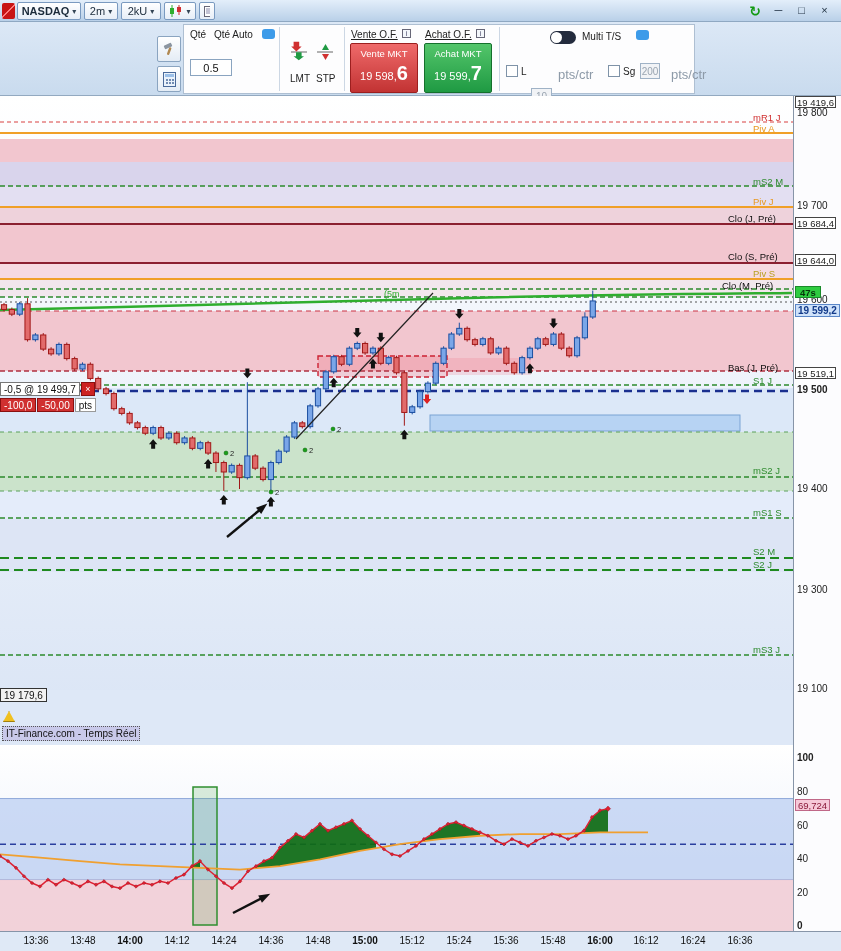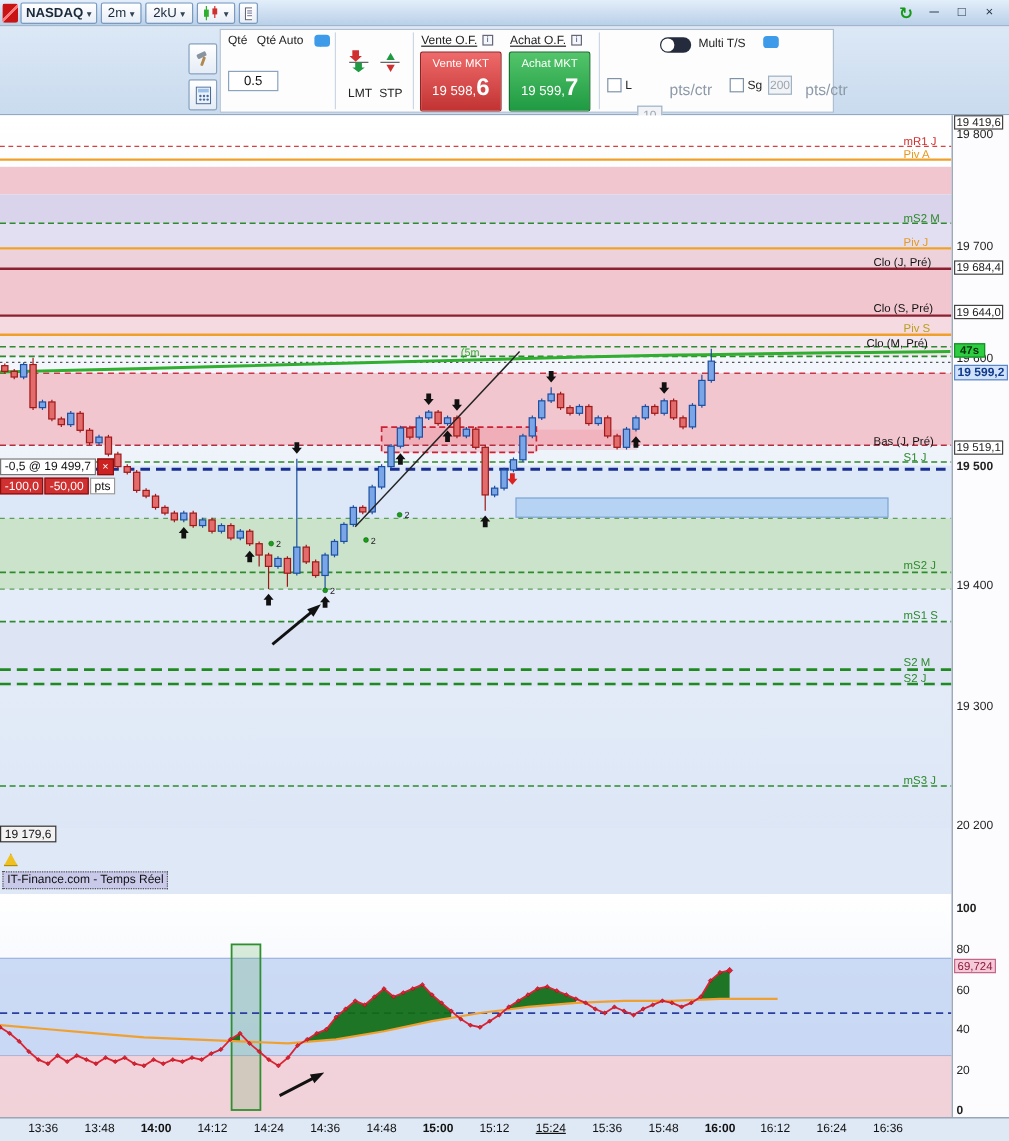--- a/index.html
+++ b/index.html
@@ -551,40 +551,40 @@
       <div class="axl plain" style="top: 103px;">19 700</div>
       <div class="axl badge" style="top: 121px;">19 684,4</div>
       <div class="axl badge" style="top: 158px;">19 644,0</div>
       <div class="axl plain" style="top: 197px;">19 600</div>
       <div class="axl countdown" style="top: 190px;">47s</div>
       <div class="axl current" style="top: 208px;">19 599,2</div>
       <div class="axl badge" style="top: 271px;">19 519,1</div>
       <div class="axl bold" style="top: 287px;">19 500</div>
       <div class="axl plain" style="top: 386px;">19 400</div>
       <div class="axl plain" style="top: 487px;">19 300</div>
-      <div class="axl plain" style="top: 586px;">20 200</div>
+      <div class="axl plain" style="top: 586px;">19 100</div>
       <div class="axl bold" style="top: 655px;">100</div>
       <div class="axl plain" style="top: 689px;">80</div>
       <div class="axl pink" style="top: 703px;">69,724</div>
       <div class="axl plain" style="top: 723px;">60</div>
       <div class="axl plain" style="top: 756px;">40</div>
       <div class="axl plain" style="top: 790px;">20</div>
       <div class="axl bold" style="top: 823px;">0</div>
     </div>
   <div class="time-axis">
       <div class="txl" style="left: 18px;">13:36</div>
       <div class="txl" style="left: 65px;">13:48</div>
       <div class="txl bold" style="left: 112px;">14:00</div>
       <div class="txl" style="left: 159px;">14:12</div>
       <div class="txl" style="left: 206px;">14:24</div>
       <div class="txl" style="left: 253px;">14:36</div>
       <div class="txl" style="left: 300px;">14:48</div>
       <div class="txl bold" style="left: 347px;">15:00</div>
       <div class="txl" style="left: 394px;">15:12</div>
-      <div class="txl" style="left: 441px; text-decoration: underline;">15:24</div>
+      <div class="txl" style="left: 441px;">15:24</div>
       <div class="txl" style="left: 488px;">15:36</div>
       <div class="txl" style="left: 535px;">15:48</div>
       <div class="txl bold" style="left: 582px;">16:00</div>
       <div class="txl" style="left: 628px;">16:12</div>
       <div class="txl" style="left: 675px;">16:24</div>
       <div class="txl" style="left: 722px;">16:36</div>
     </div>
 
 </div>
 

